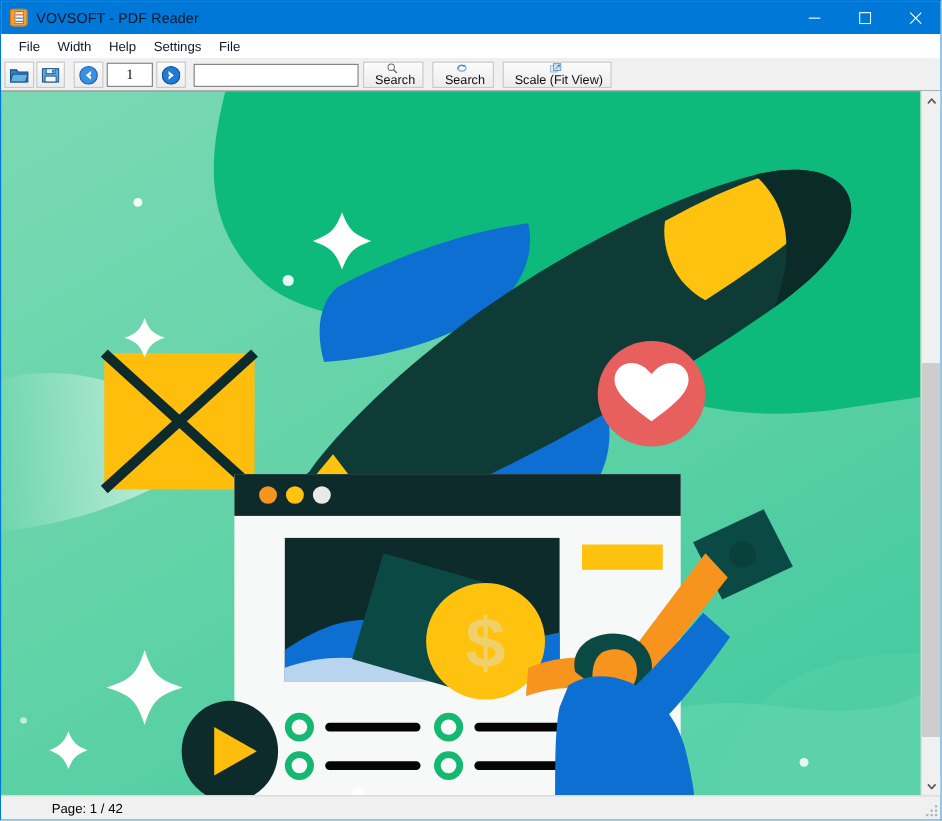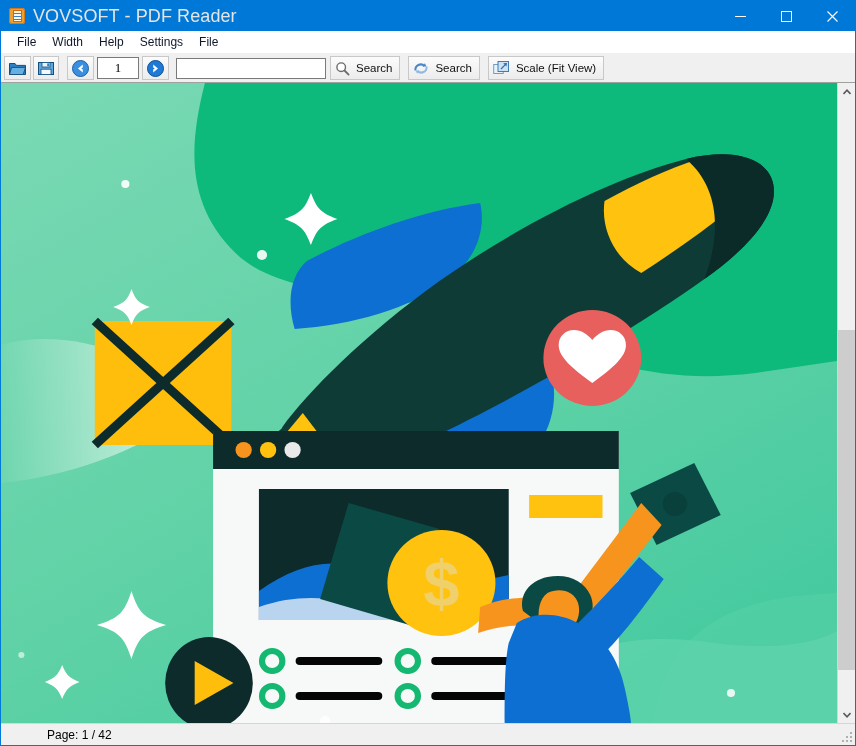--- a/index.html
+++ b/index.html
@@ -59,22 +59,22 @@
   }
   #app-icon::after {
     content: "";
     position: absolute;
     left: 5px; top: 5px;
     width: 7px; height: 1px;
     background: #e04b2a;
     box-shadow: 0 3px 0 #3b7ec4, 0 6px 0 #3b7ec4;
   }
   #title-text {
-    color: #e5e5e5;
-    font-size: 18px;
+    color: #0f172a;
+    font-size: 13px;
     letter-spacing: 0.1px;
     flex: 1 1 auto;
     white-space: nowrap;
   }
   .win-btn {
     width: 46px;
     height: 30px;
     display: flex;
     align-items: center;
     justify-content: center;
@@ -115,20 +115,21 @@
     height: 24px;
     min-width: 24px;
     margin: 0 1px;
     display: flex;
     align-items: center;
     justify-content: center;
     border: 1px solid #c8c8c8;
     background: linear-gradient(180deg, #fcfcfc 0%, #ececec 100%);
     box-sizing: border-box;
     padding: 0 4px;
+    flex-direction: column;
   }
   .tb-btn.labeled { padding: 0 7px 0 4px; }
   .tb-label {
     font-size: 11.5px;
     color: #101010;
     margin-left: 6px;
     white-space: nowrap;
   }
   .tb-sep {
     width: 6px;

